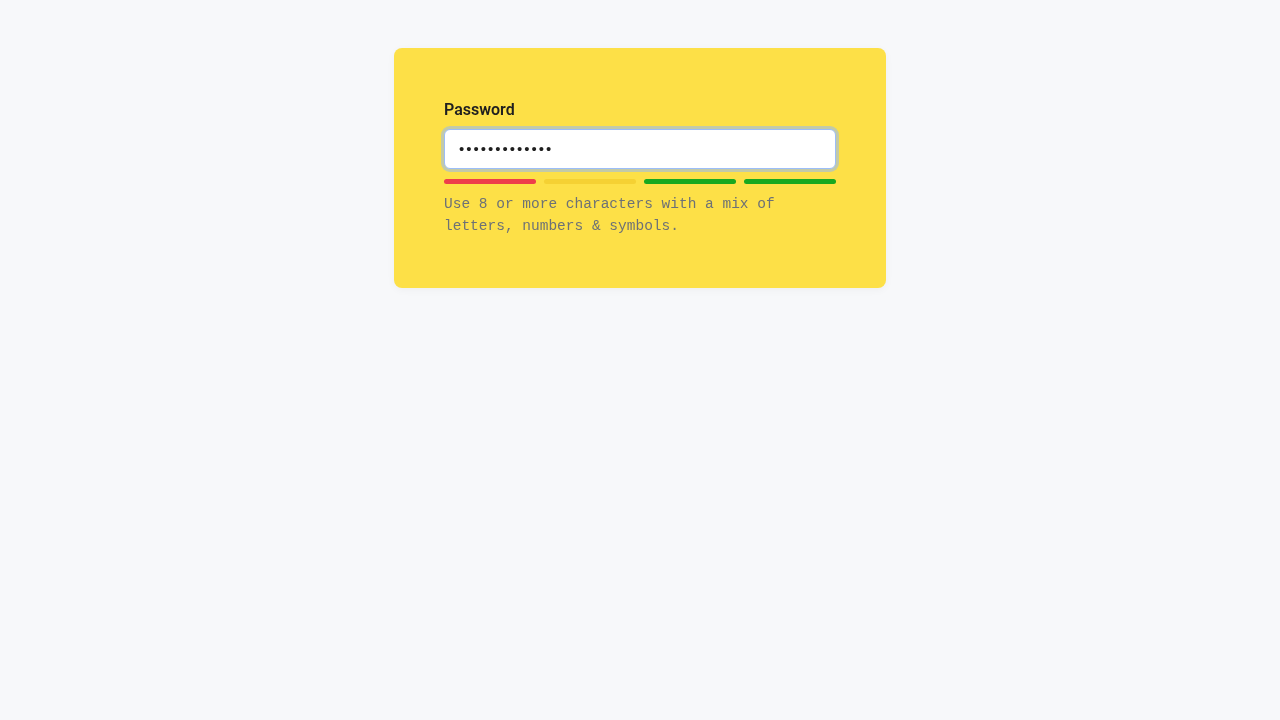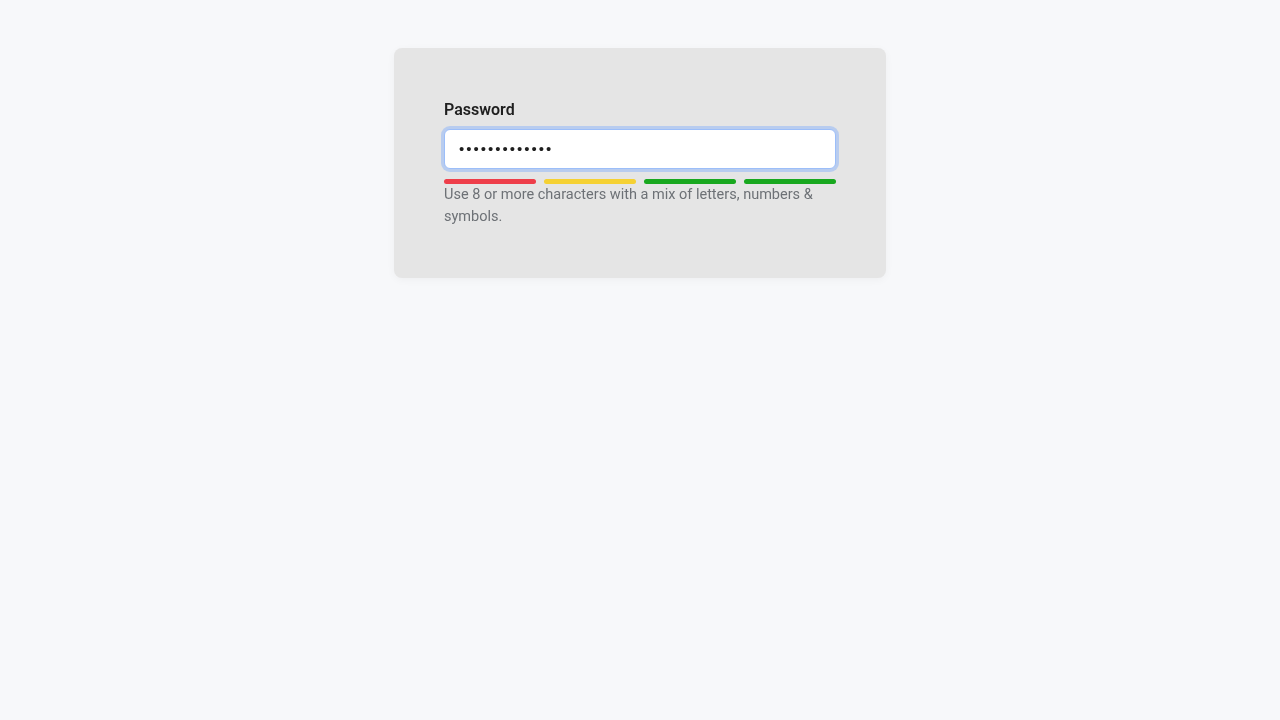--- a/index.html
+++ b/index.html
@@ -13,21 +13,21 @@
       background-color: #f7f8fa;
       width: 1280px;
       height: 720px;
       padding-top: 48px;
       display: flex;
       justify-content: center;
       align-items: flex-start;
     }
     
     .card {
-      background-color: #e5e5e5;
+      background-color: #fde047;
       border-radius: 8px;
       box-shadow: 0 2px 8px rgba(0, 0, 0, 0.04);
       width: 492px;
       padding: 52px 50px 50px 50px;
     }
     
     .field-label {
       display: block;
       font-size: 16px;
       font-weight: 600;
@@ -72,23 +72,25 @@
     
     .bar-yellow {
       background-color: #f5d133;
     }
     
     .bar-green {
       background-color: #18a81f;
     }
     
     .help-text {
+      margin-top: 10px;
       font-size: 14.5px;
       line-height: 1.5;
       color: #6d7176;
+      font-family: Liberation Mono, monospace;
     }
   </style>
 </head>
 <body>
 
 <div class="card">
   
   <label class="field-label">Password</label>
   
   <input type="password" class="password-input focused" value="•••••••••••••" style="">

